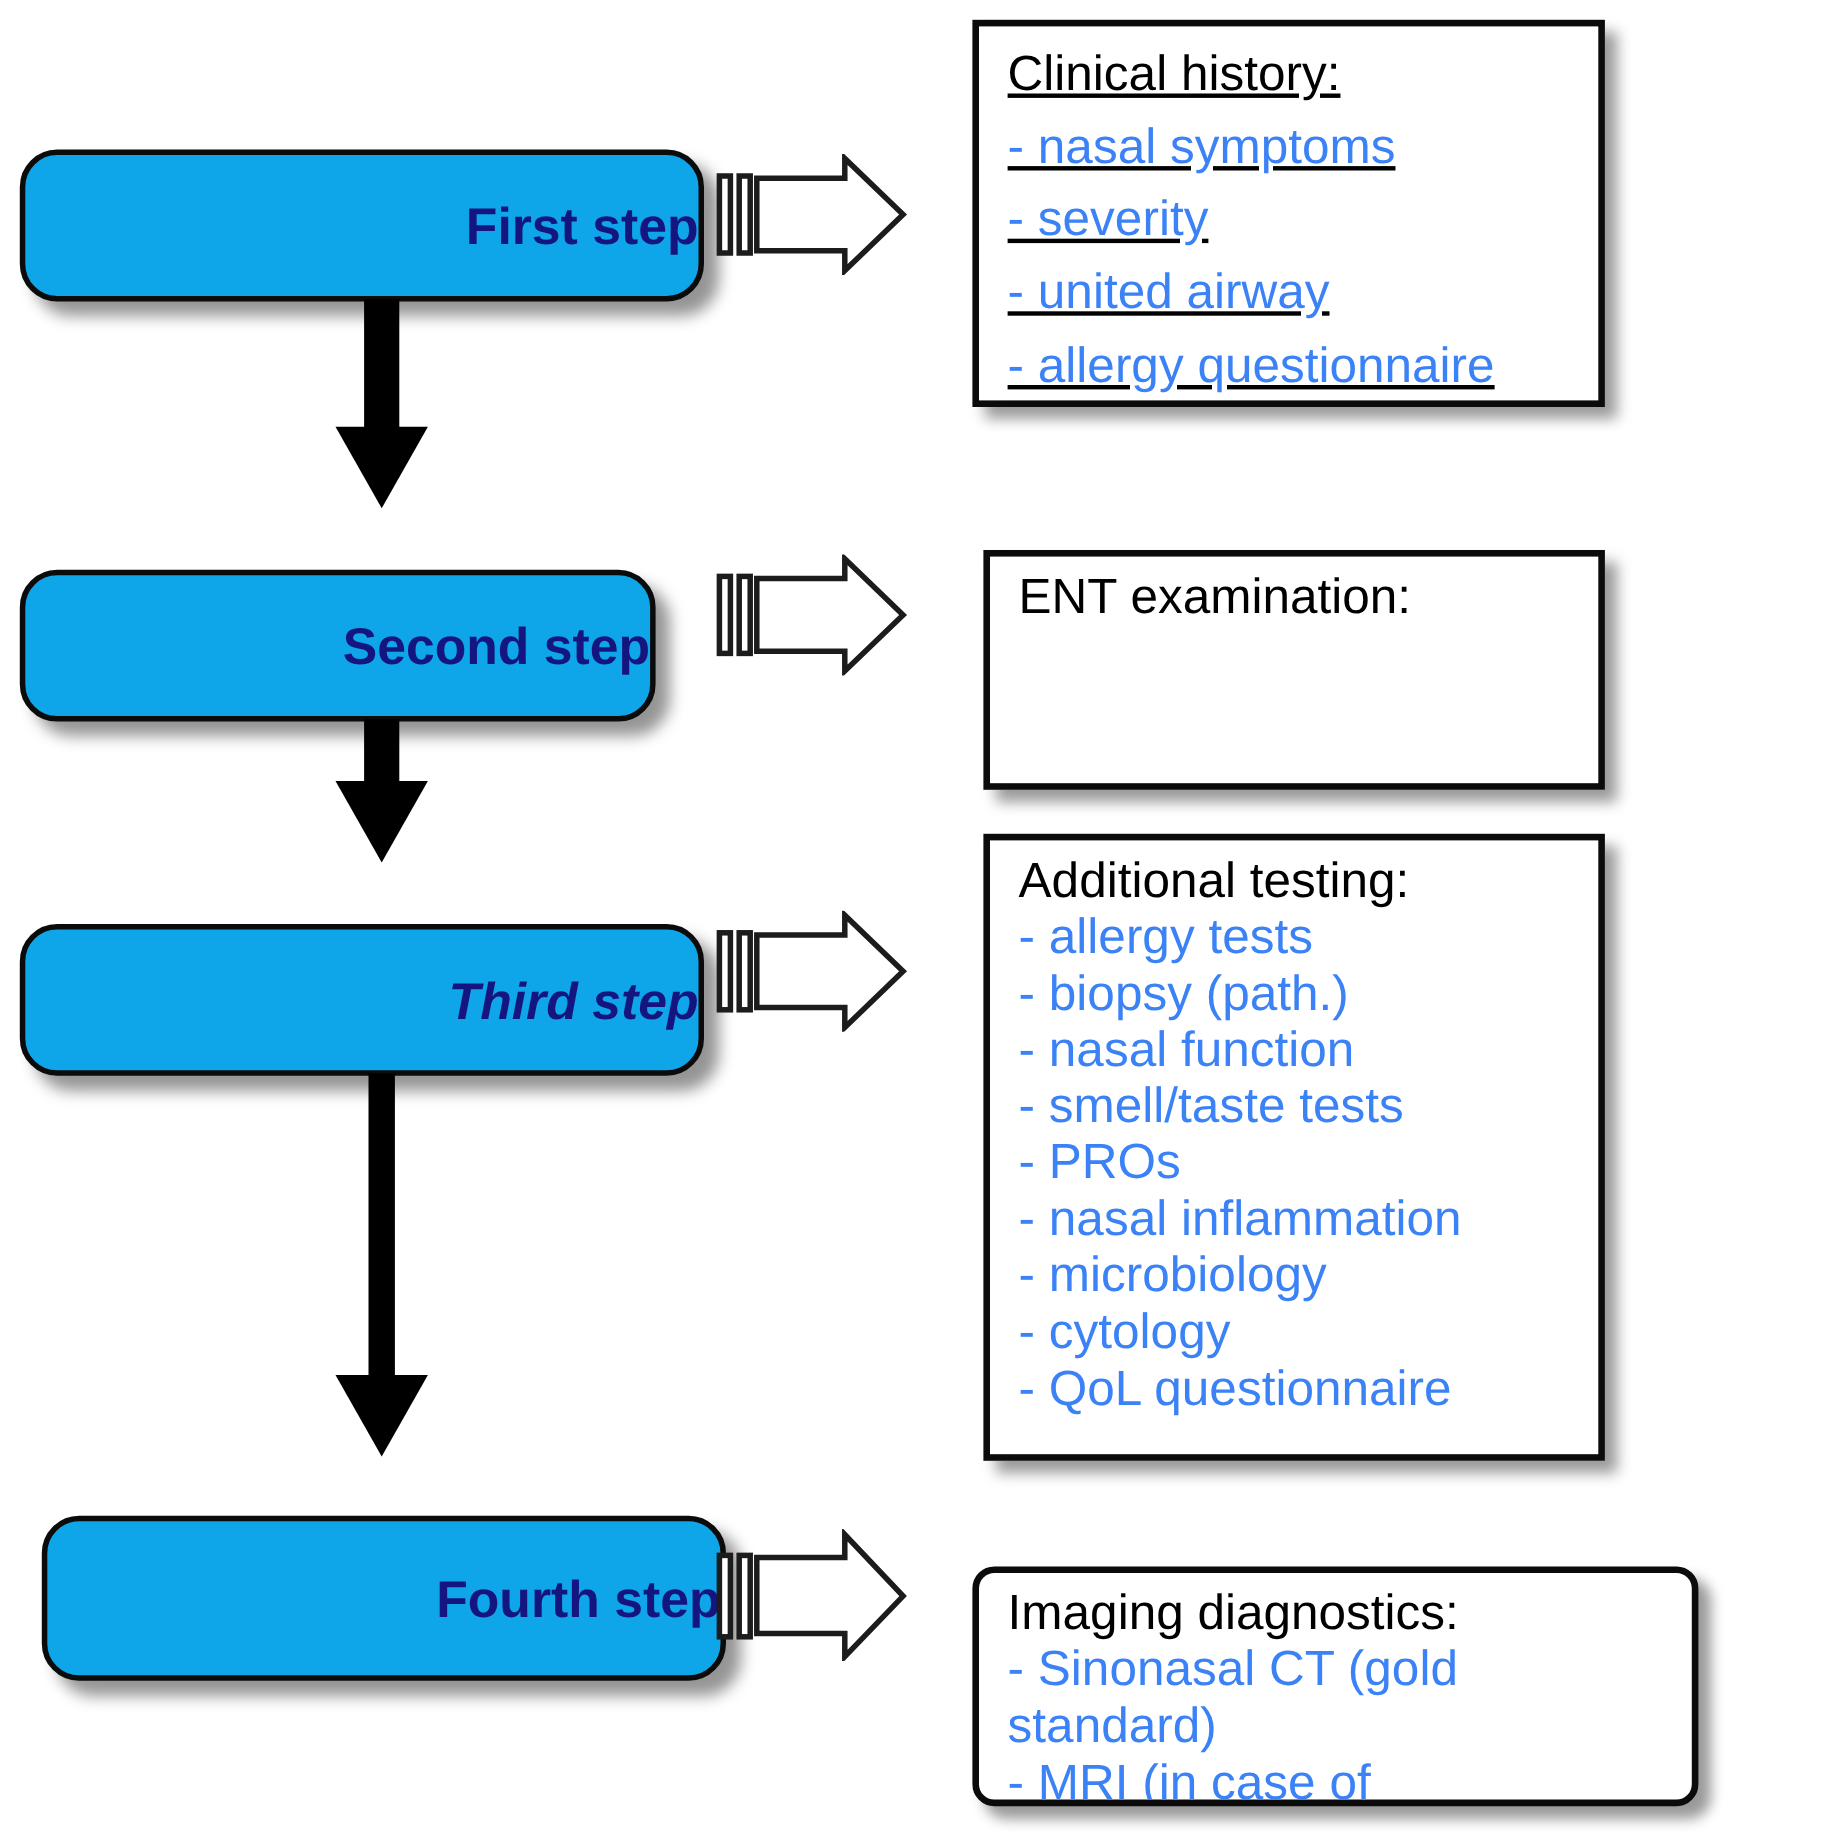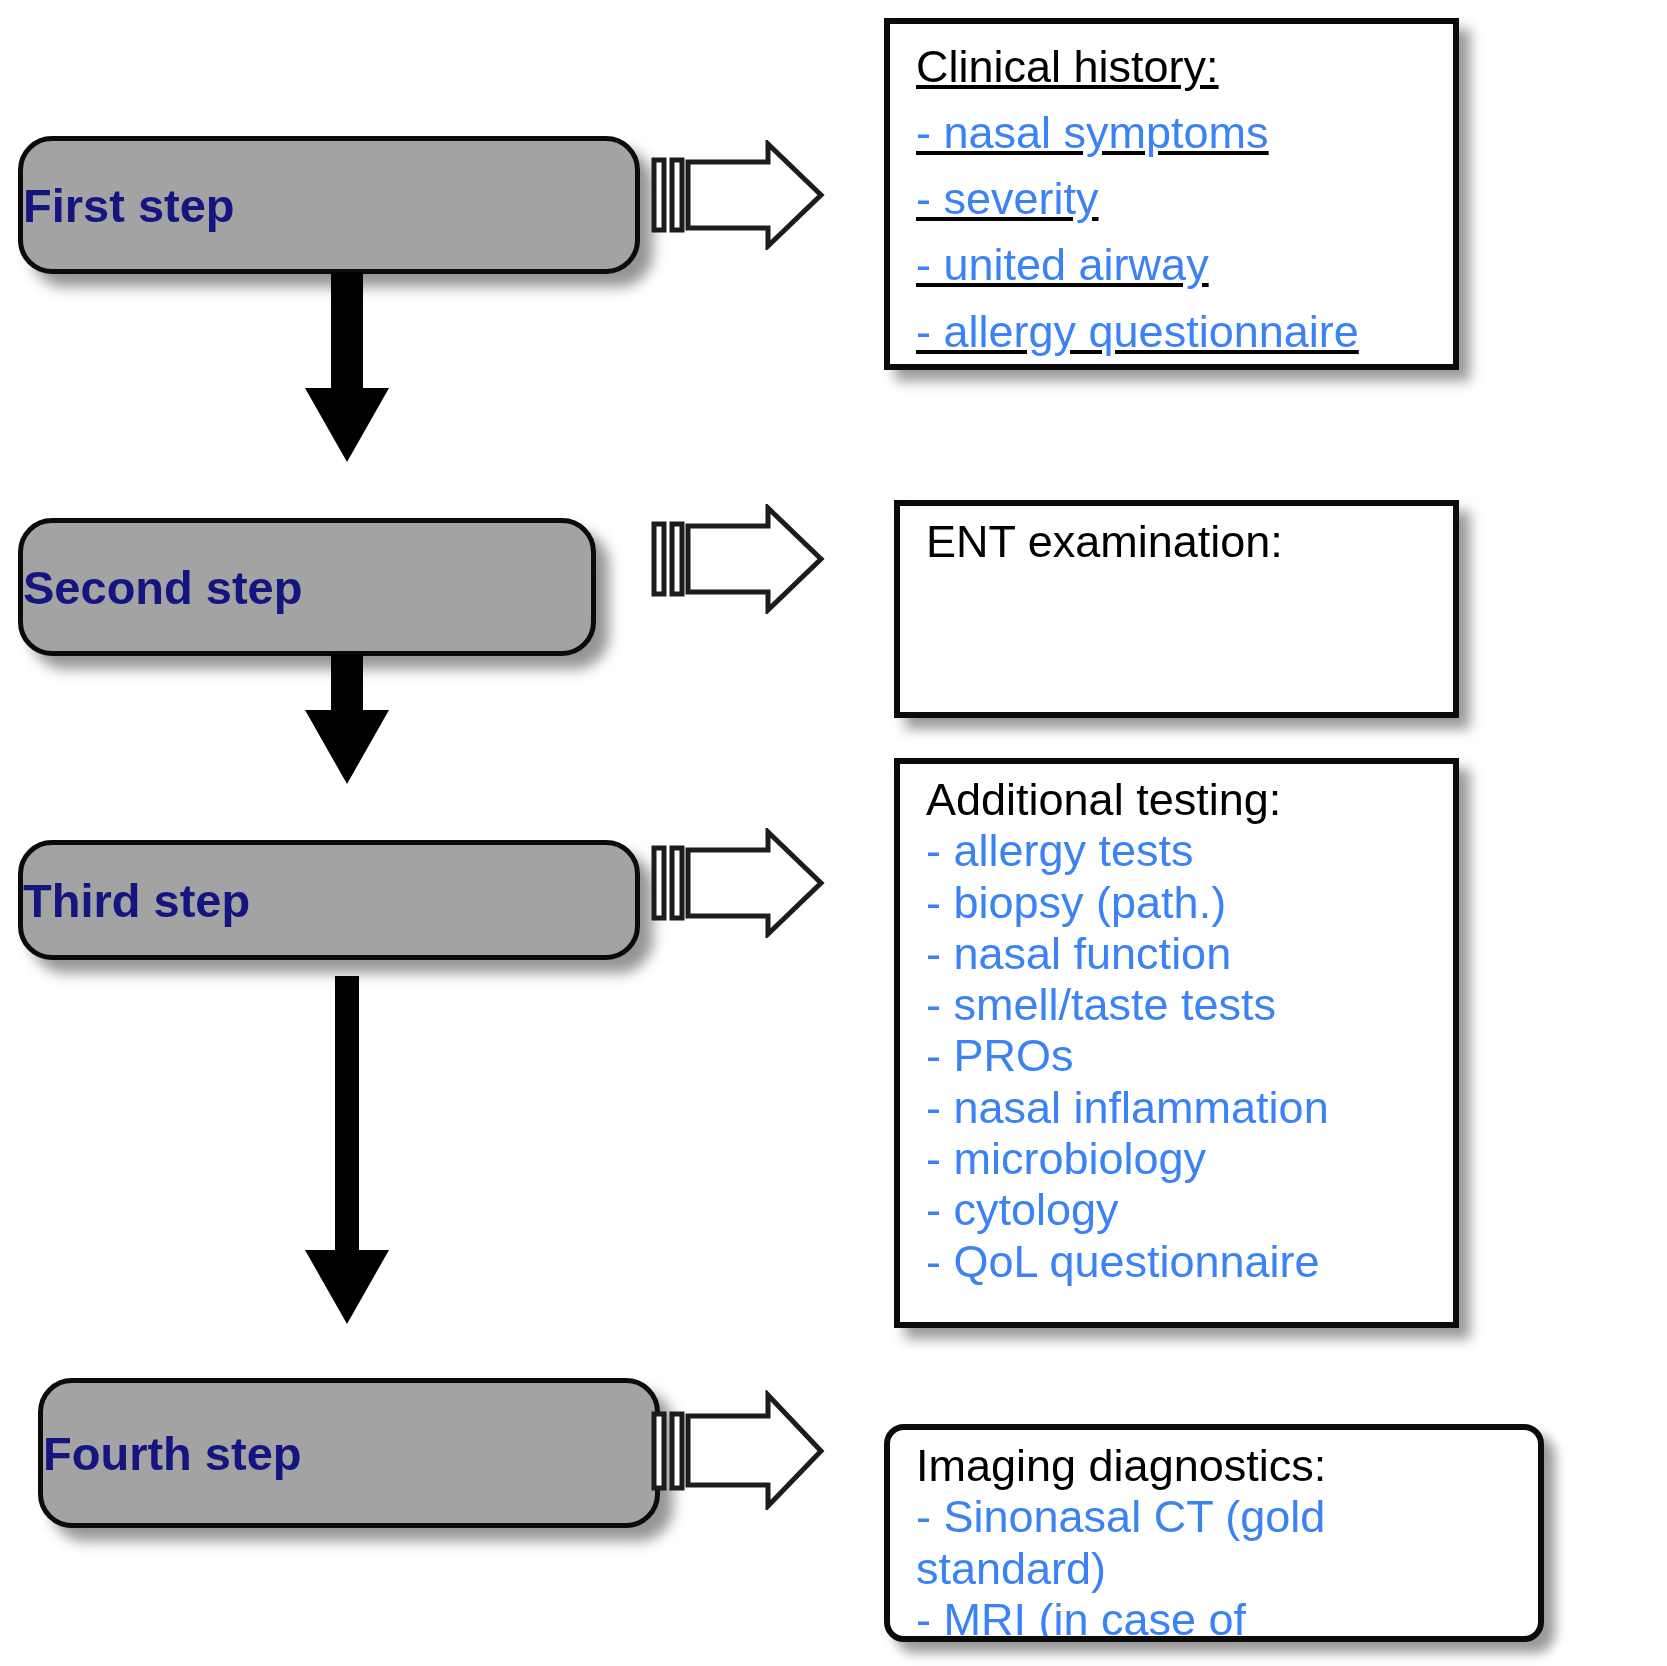--- a/index.html
+++ b/index.html
@@ -15,27 +15,27 @@
     width: 1667px;
     height: 1666px;
     background: #ffffff;
     overflow: hidden;
   }
 
   
   .step-box {
     position: absolute;
     box-sizing: border-box;
-    background: #a3a3a3;
+    background: #0ea5e9;
     border: 5px solid #0b0b0b;
     border-radius: 34px;
     box-shadow: 13px 13px 14px rgba(0,0,0,0.42);
     display: flex;
     align-items: center;
-    justify-content: flex-start;
+    justify-content: flex-end;
   }
   .step-label {
     color: #151580;
     font-size: 47px;
     font-weight: bold;
     letter-spacing: 0px;
     white-space: nowrap;
     line-height: 1;
   }
 
@@ -103,21 +103,21 @@
 <div id="canvas">
 
   <div class="step-box" style="left:18px; top:136px; width:622px; height:138px;">
     <span class="step-label">First step</span>
   </div>
 
   <div class="step-box" style="left:18px; top:518px; width:578px; height:138px;">
     <span class="step-label">Second step</span>
   </div>
 
-  <div class="step-box" style="left:18px; top:840px; width:622px; height:120px;">
+  <div class="step-box" style="left:18px; top:840px; width:622px; height:138px;font-style:italic;">
     <span class="step-label">Third step</span>
   </div>
 
   <div class="step-box" style="left:18px; top:1378px; width:622px; height:150px;margin-left:20px;">
     <span class="step-label">Fourth step</span>
   </div>
 
   <div class="v-arrow" style="left:305px; top:272px; width:84px; height:190px;">
     <div class="shaft" style="width:32px; height:120px;"></div>
     <div class="head"></div>

